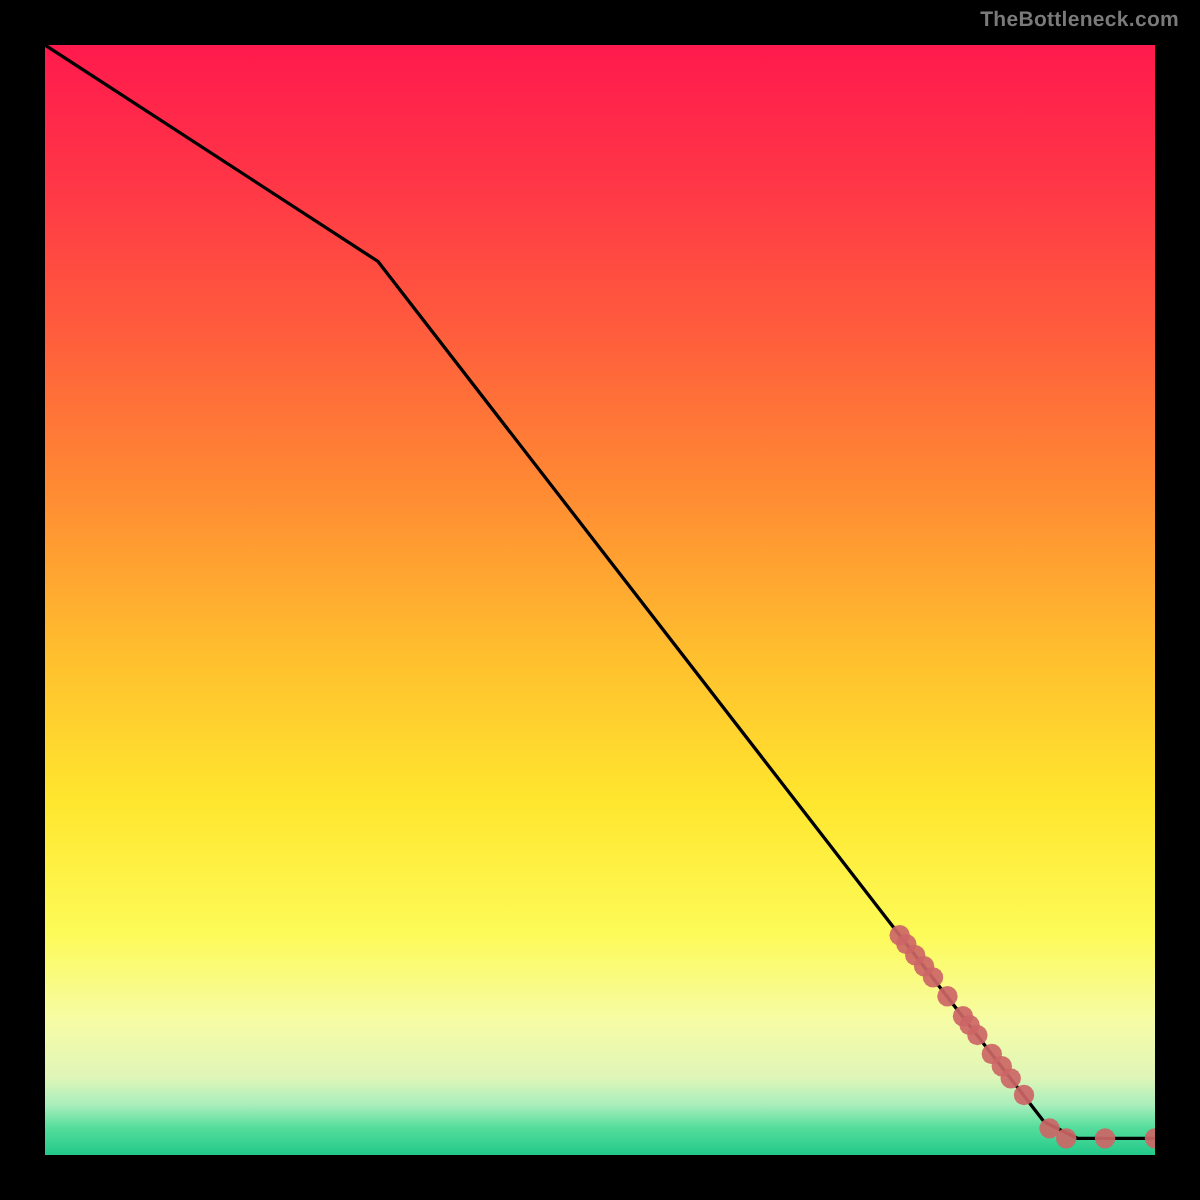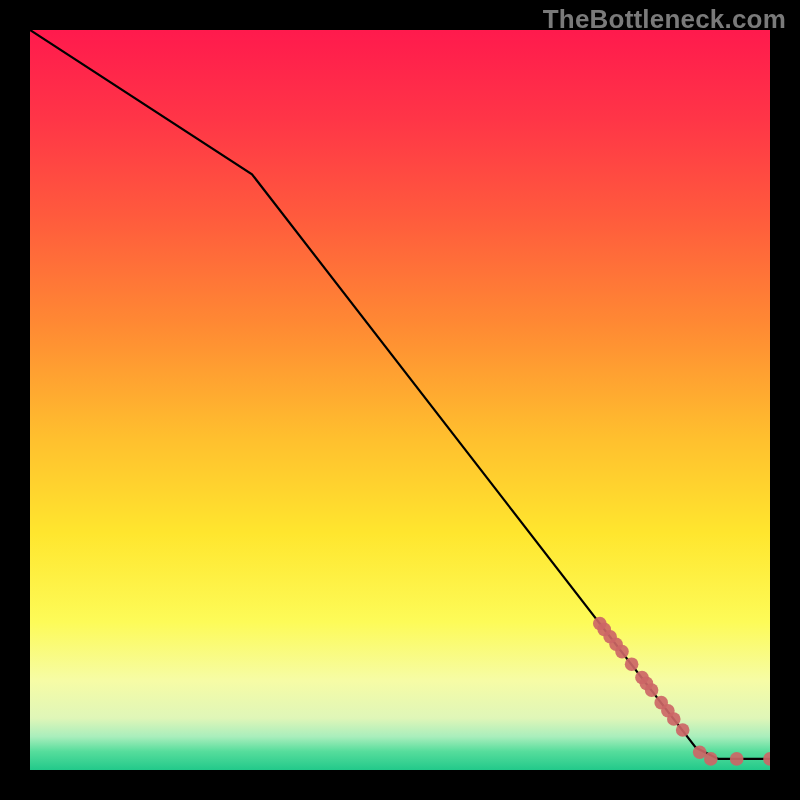--- a/index.html
+++ b/index.html
@@ -15,21 +15,21 @@
     position: relative;
     width: 800px;
     height: 800px;
     background: #000;
   }
   .watermark {
     position: absolute;
     top: 4px;
     right: 14px;
     color: #7a7a7a;
-    font-size: 26px;
+    font-size: 14px;
     font-weight: 600;
     letter-spacing: 0.2px;
     z-index: 10;
   }
   .plot {
     position: absolute;
     left: 30px;
     top: 30px;
     width: 740px;
     height: 740px;

